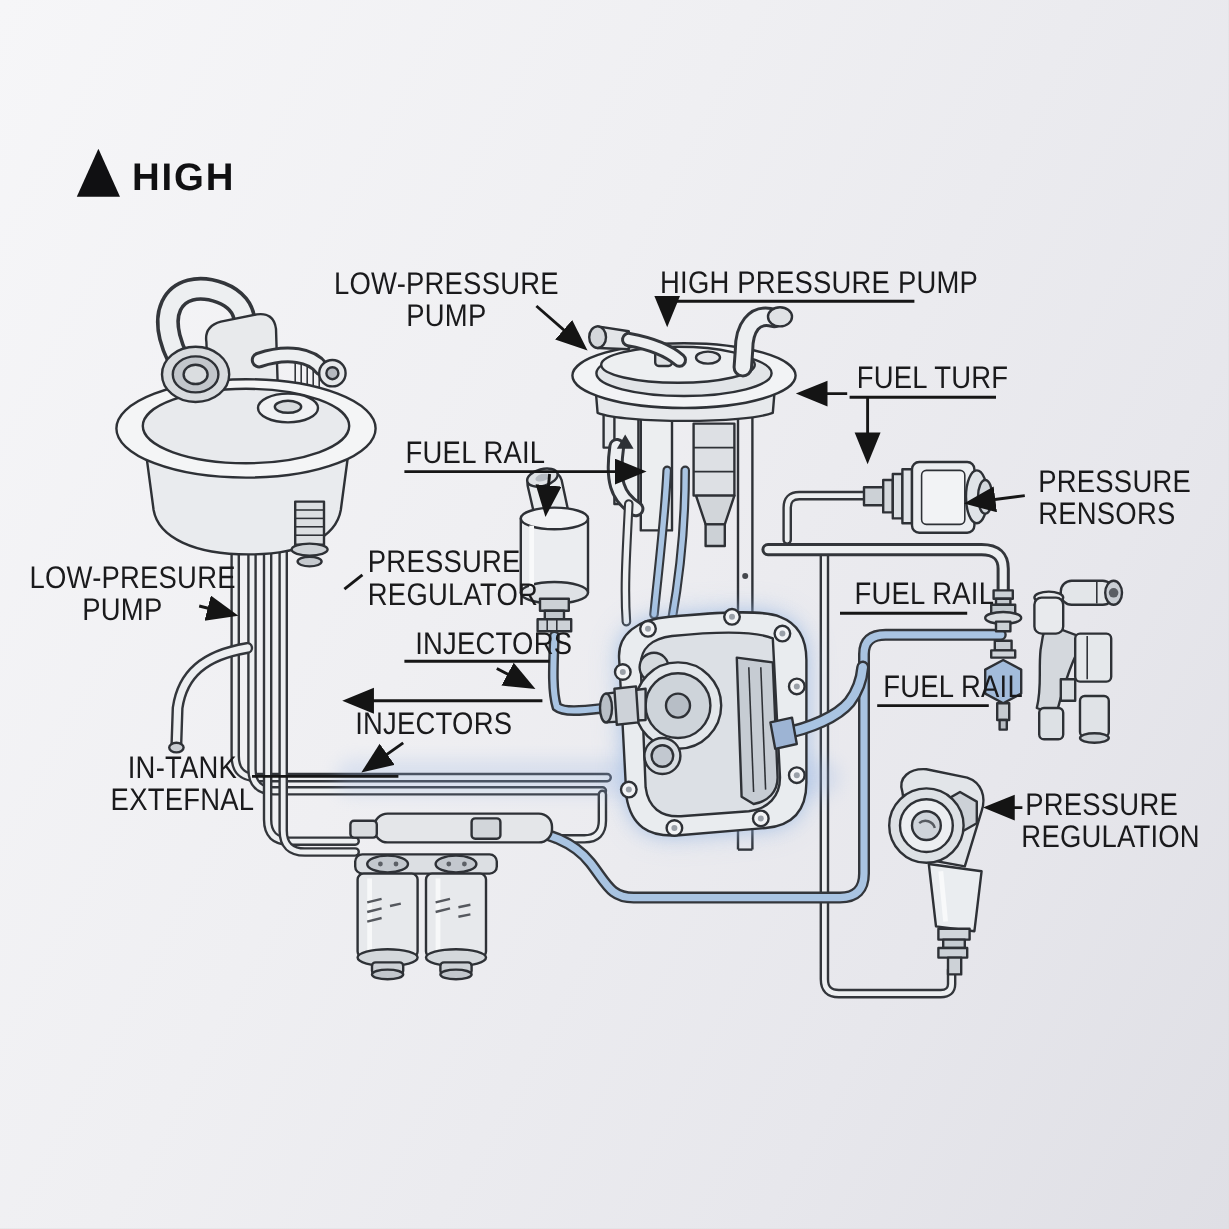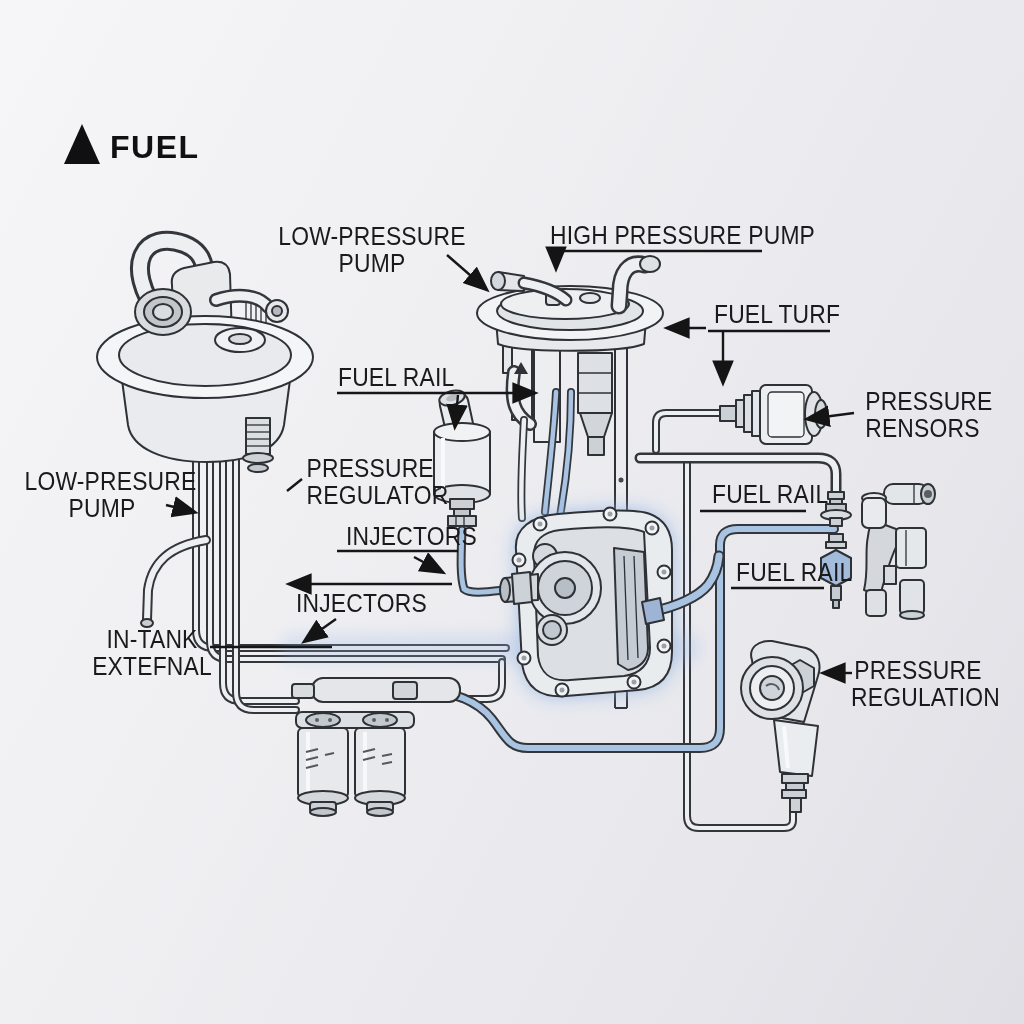--- a/index.html
+++ b/index.html
@@ -318,21 +318,21 @@
     <line class="ln" x1="731" y1="588" x2="824" y2="588"></line>
     <line class="ln" x1="452" y1="584" x2="290" y2="584" marker-end="url(#ah)"></line>
     <line class="ln" x1="336" y1="619" x2="305" y2="641" marker-end="url(#ah)"></line>
     <line class="ln" x1="210" y1="647" x2="332" y2="647"></line>
     <line class="ln" x1="852" y1="673" x2="824" y2="673" marker-end="url(#ah)"></line>
   </g>
 </svg>
 
 <div class="logo">
   <span class="tri"></span>
-  <span class="txt">FUEL</span>
+  <span class="txt">HIGH</span>
 </div>
 
 <div class="lbl center" style="left:252px;top:223px;width:240px">
   <div>LOW-PRESSURE</div>
   <div>PUMP</div>
 </div>
 <div class="lbl left" style="left:550px;top:222px">
   <div>HIGH PRESSURE PUMP</div>
 </div>
 <div class="lbl left" style="left:714px;top:301px">

